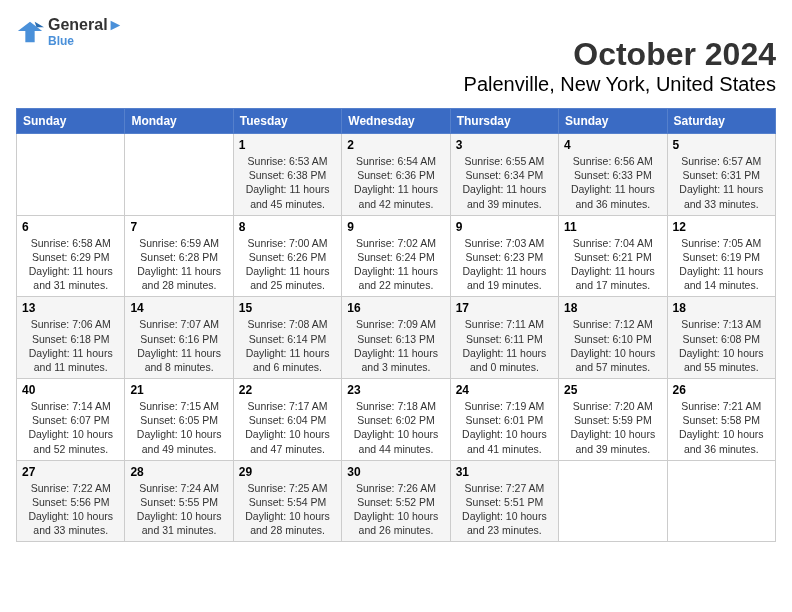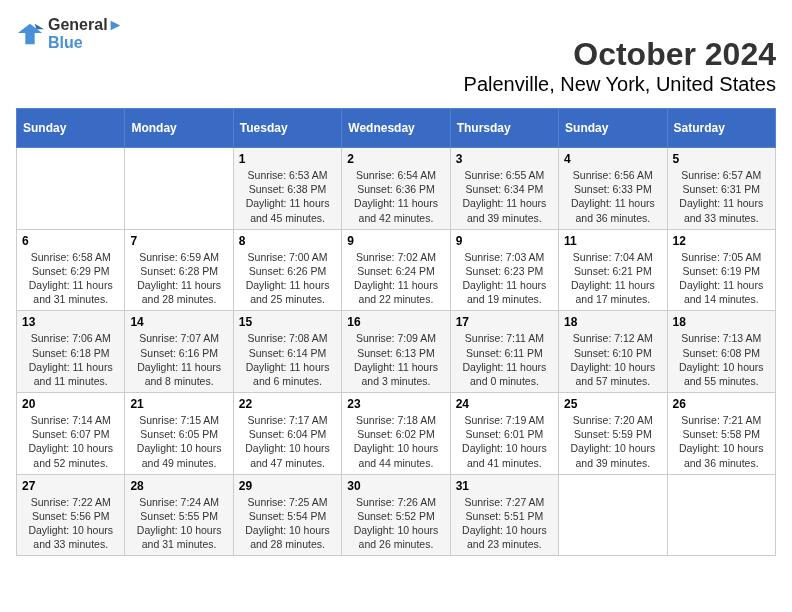--- a/index.html
+++ b/index.html
@@ -40,21 +40,21 @@
     }
     table {
       width: 100%;
       border-collapse: collapse;
       font-size: 11px;
     }
     thead tr th {
       background: #3a6bc4;
       color: #fff;
       text-align: left;
-      padding: 12px 6px;
+      padding: 5px 6px;
       font-size: 12px;
       font-weight: bold;
       border: 1px solid #5580cc;
     }
     tbody tr td {
       border: 1px solid #ccc;
       vertical-align: top;
       padding: 4px 5px;
       min-height: 70px;
       height: 75px;
@@ -83,21 +83,21 @@
 <body>
 
 <div class="header">
   <div class="logo">
     <svg class="logo-bird" viewBox="0 0 30 30" xmlns="http://www.w3.org/2000/svg">
       <polygon points="15,4 28,14 20,14 20,26 10,26 10,14 2,14" fill="#4a90d9"></polygon>
       <polygon points="20,4 30,10 22,10" fill="#2a6cb0"></polygon>
     </svg>
     <div>
       <div style="font-size:16px;font-weight:bold;color:#333;text-align:center;">General<span style="color:#4a90d9;">►</span></div>
-      <div style="font-size:16px;font-weight:bold;color:#4a90d9;">Blue</div>
+      <div style="font-size:12px;font-weight:bold;color:#4a90d9;">Blue</div>
     </div>
   </div>
   <div class="title-block">
     <div class="month-title">October 2024</div>
     <div class="subtitle">Palenville, New York, United States</div>
   </div>
 </div>
 
 <table>
   <thead>
@@ -191,21 +191,21 @@
           <div class="day-num">18</div>
           <div class="day-info">Sunrise: 7:12 AM<br>Sunset: 6:10 PM<br>Daylight: 10 hours and 57 minutes.</div>
         </td>
         <td>
           <div class="day-num">18</div>
           <div class="day-info">Sunrise: 7:13 AM<br>Sunset: 6:08 PM<br>Daylight: 10 hours and 55 minutes.</div>
         </td>
       </tr>
       <tr>
         <td>
-          <div class="day-num">20</div>
+          <div class="day-num">40</div>
           <div class="day-info">Sunrise: 7:14 AM<br>Sunset: 6:07 PM<br>Daylight: 10 hours and 52 minutes.</div>
         </td>
         <td>
           <div class="day-num">21</div>
           <div class="day-info">Sunrise: 7:15 AM<br>Sunset: 6:05 PM<br>Daylight: 10 hours and 49 minutes.</div>
         </td>
         <td>
           <div class="day-num">22</div>
           <div class="day-info">Sunrise: 7:17 AM<br>Sunset: 6:04 PM<br>Daylight: 10 hours and 47 minutes.</div>
         </td>

